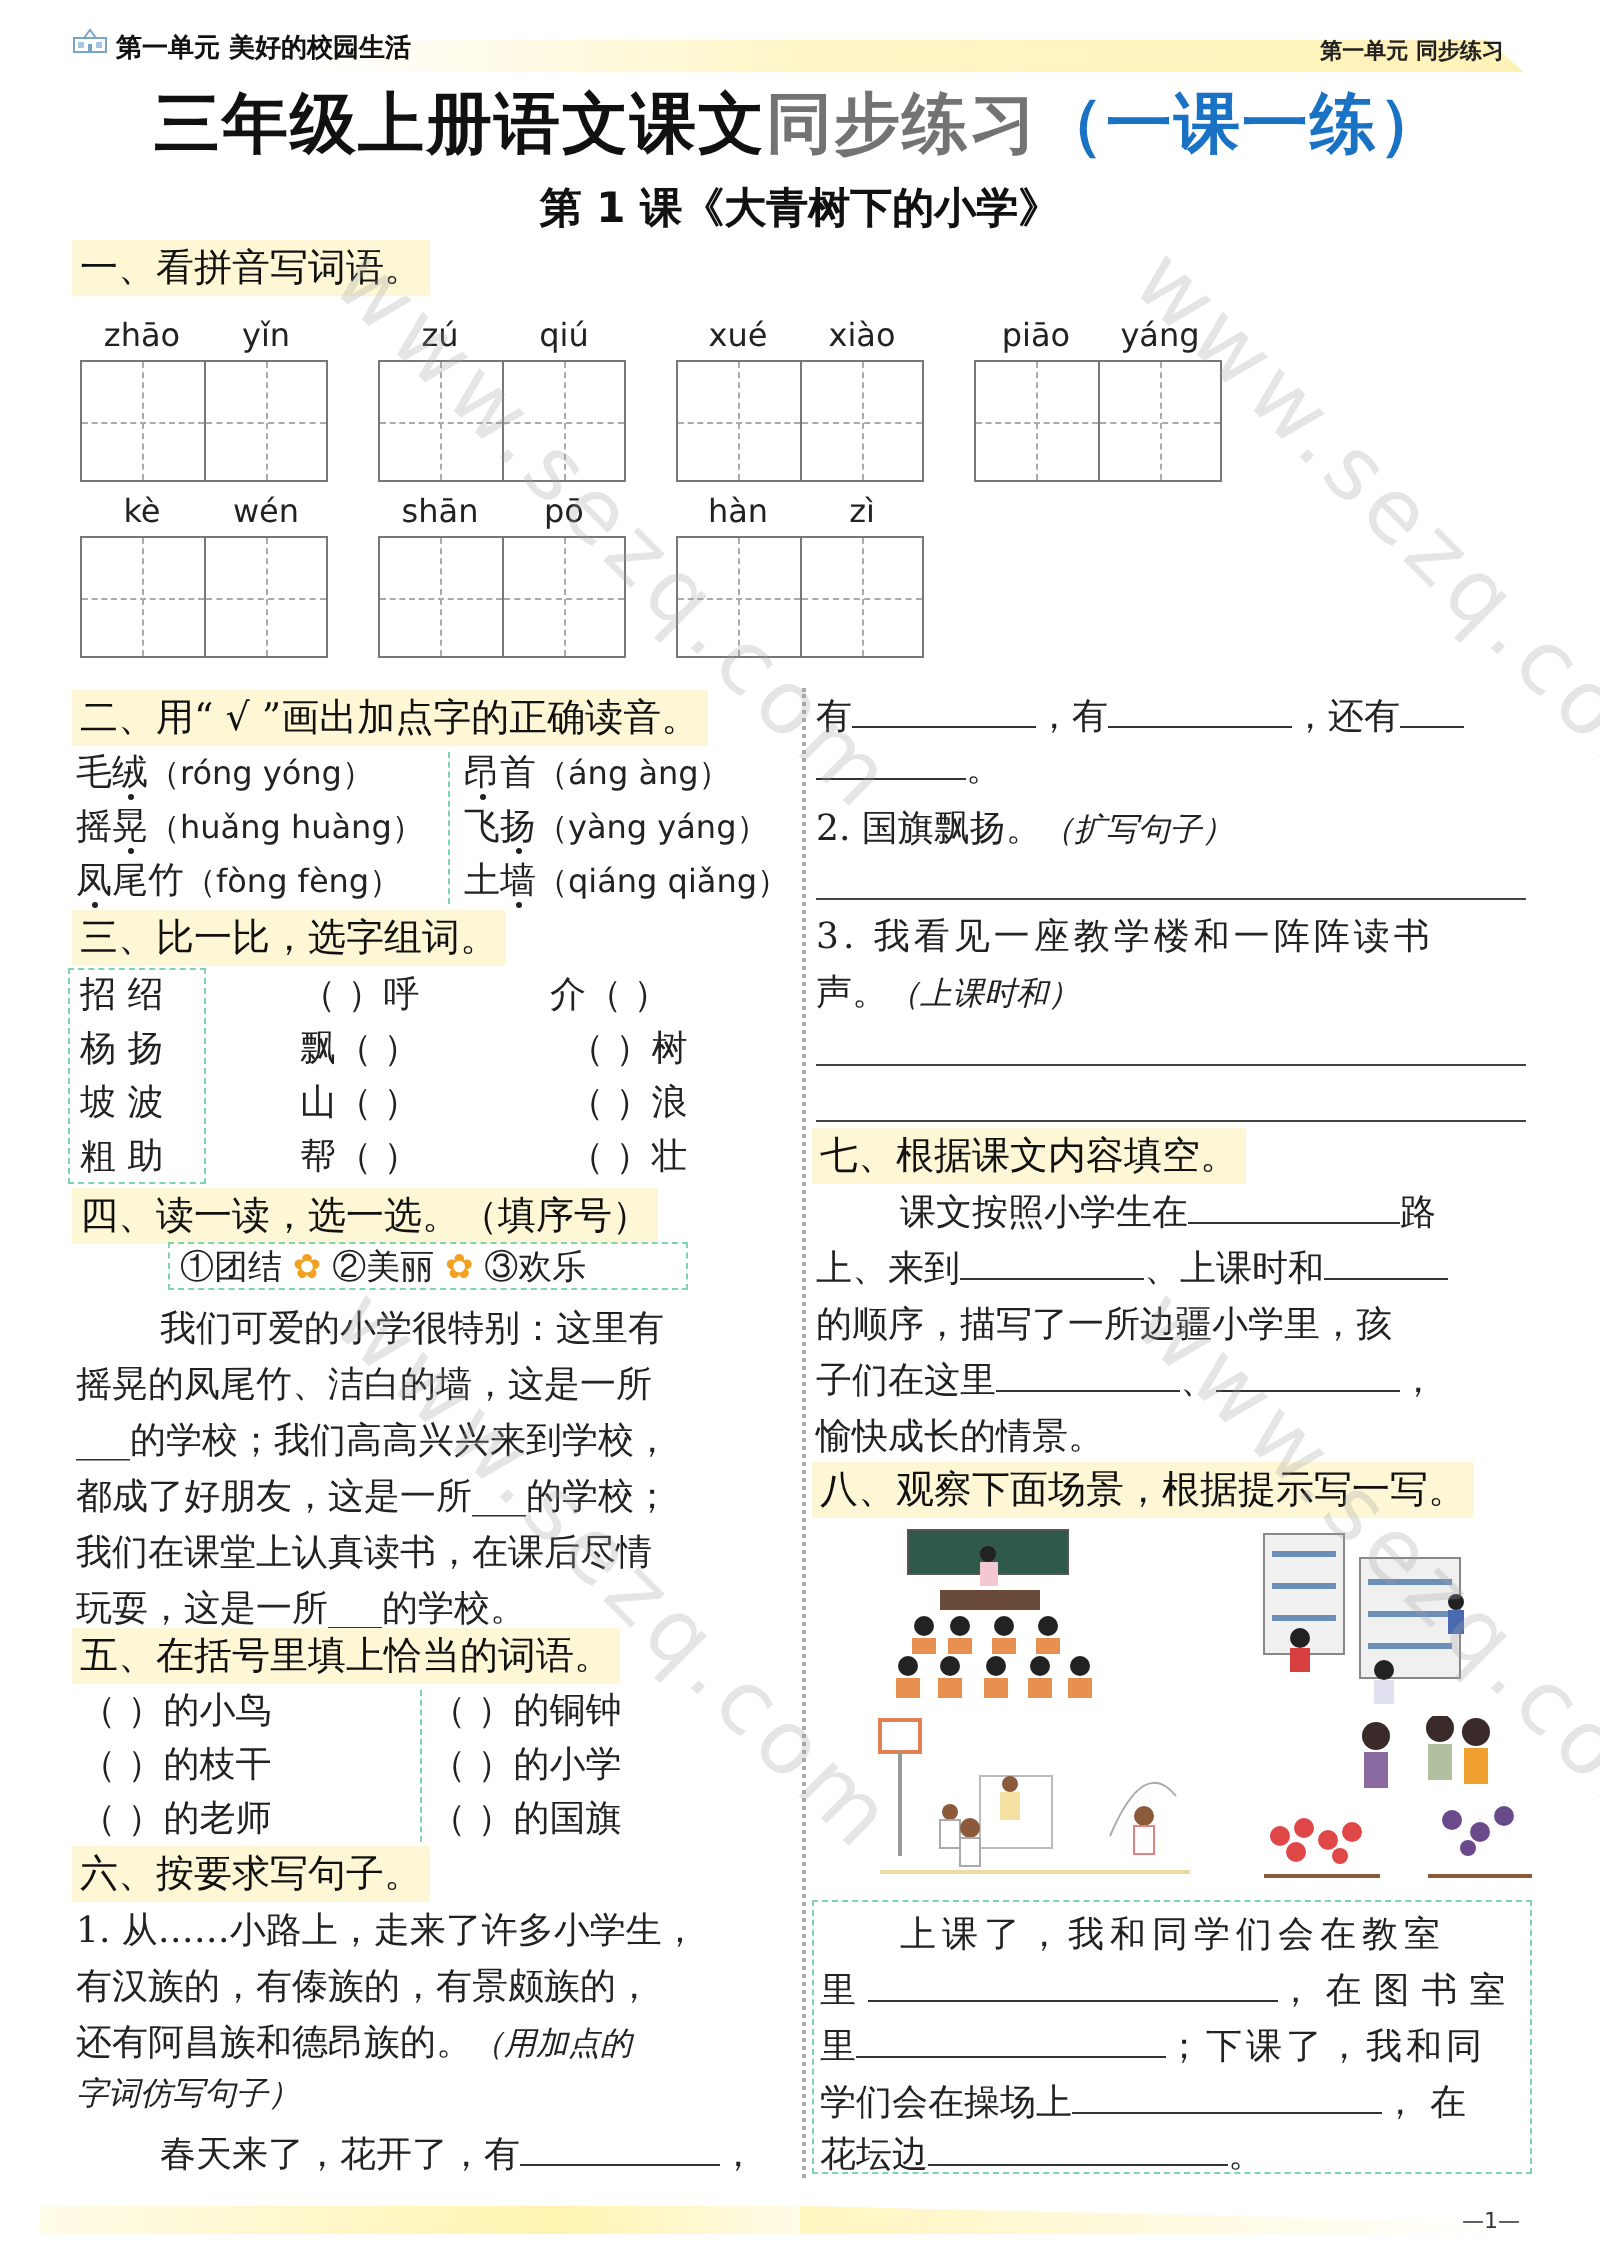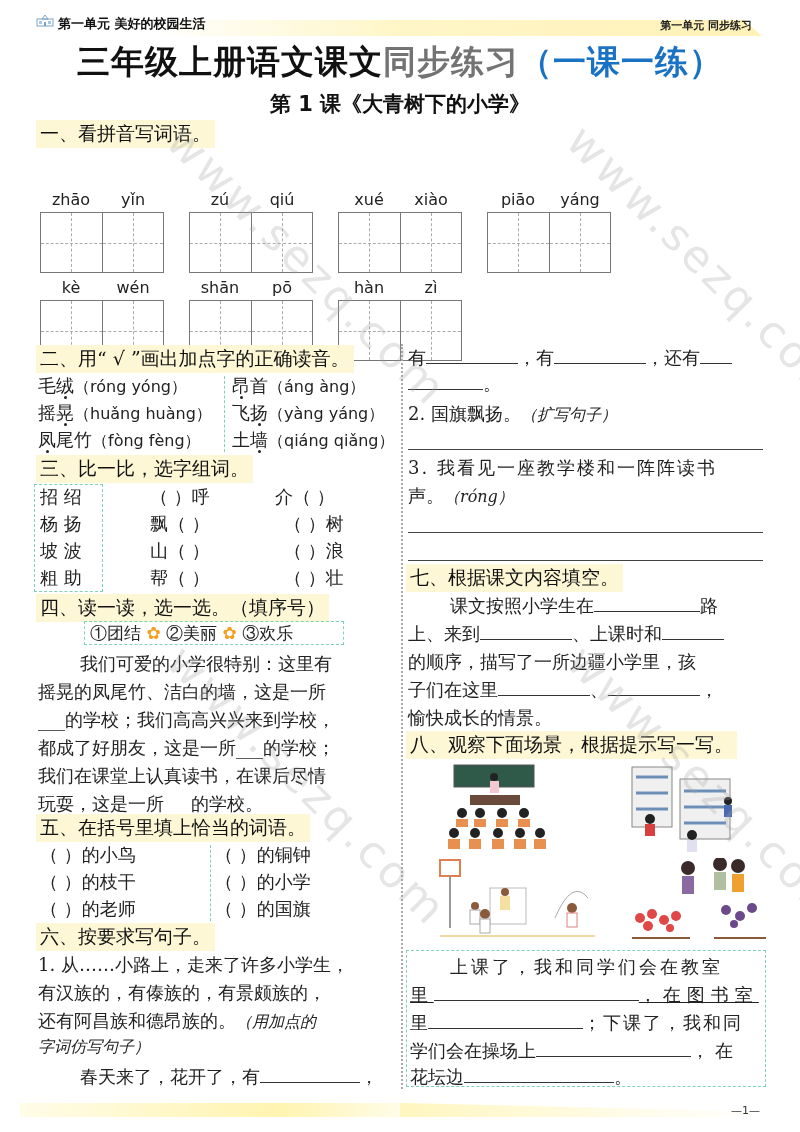--- a/index.html
+++ b/index.html
@@ -19,21 +19,21 @@
   .title { position: absolute; top: 40px; left: 0; width: 800px; text-align: center; font-family: "DejaVu Sans", sans-serif; font-weight: bold; font-size: 33px; letter-spacing: 1px; }
   .title .t-black { color: #111; }
   .title .t-red { color: #737373; }
   .title .t-blue { color: #1a72c4; }
   .subtitle { position: absolute; top: 90px; left: 0; width: 800px; text-align: center; font-family: "DejaVu Sans", sans-serif; font-weight: bold; font-size: 21px; color: #111; }
 
   .sec-head { position: absolute; font-family: "DejaVu Serif", serif; font-size: 19px; color: #111; padding: 1px 4px 1px 4px; background: #fdf7d6; white-space: nowrap; }
 
   
   .py-row { position: absolute; left: 40px; width: 720px; height: 90px; }
-  .py-pair { position: absolute; width: 124px; margin-top: 32px; }
+  .py-pair { position: absolute; width: 124px; }
   .py-labels { display: flex; height: 22px; }
   .py-labels span { flex: 1; text-align: center; font-family: "DejaVu Sans", sans-serif; font-size: 16px; color: #222; }
   .py-boxes { display: flex; border: 1px solid #777; height: 61px; }
   .py-box { flex: 1; position: relative; border-right: 1px solid #777; }
   .py-box:last-child { border-right: none; }
   .py-box::before { content: ""; position: absolute; left: 50%; top: 0; bottom: 0; border-left: 1px dashed #aaa; }
   .py-box::after { content: ""; position: absolute; top: 50%; left: 0; right: 0; border-top: 1px dashed #aaa; }
 
   .divider { position: absolute; left: 401px; top: 344px; height: 745px; border-left: 2px dotted #aaa; }
 
@@ -214,21 +214,21 @@
 <div class="line" style="left:38px;top:981px;">有汉族的，有傣族的，有景颇族的，</div>
 <div class="line" style="left:38px;top:1009px;"><span>还有阿昌族和德昂族的。</span><span class="hint">（用加点的</span></div>
 <div class="line hint" style="left:38px;top:1037px;">字词仿写句子）</div>
 <div class="line" style="left:80px;top:1065px;"><span>春天来了，花开了，有</span><span class="blank" style="width:100px;"></span>，</div>
 
 <div class="line" style="left:408px;top:346px;"><span>有</span><span class="blank" style="width:92px;"></span><span>，有</span><span class="blank" style="width:92px;"></span><span>，还有</span><span class="blank" style="width:32px;"></span></div>
 <div class="line" style="left:408px;top:372px;"><span class="blank" style="width:75px;"></span><span>。</span></div>
 <div class="line" style="left:408px;top:402px;"><span>2. 国旗飘扬。</span><span class="hint">（扩写句子）</span></div>
 <div class="fullline" style="left:408px;top:449px;width:355px;"></div>
 <div class="line" style="left:408px;top:456px;letter-spacing:2px;">3. 我看见一座教学楼和一阵阵读书</div>
-<div class="line" style="left:408px;top:484px;"><span>声。</span><span class="hint">（róng）</span></div>
+<div class="line" style="left:408px;top:484px;"><span>声。</span><span class="hint">（上课时和）</span></div>
 <div class="fullline" style="left:408px;top:532px;width:355px;"></div>
 <div class="fullline" style="left:408px;top:560px;width:355px;"></div>
 
 <div class="sec-head" style="left:406px;top:564px;">七、根据课文内容填空。</div>
 <div class="line" style="left:450px;top:594px;"><span>课文按照小学生在</span><span class="blank" style="width:106px;"></span><span>路</span></div>
 <div class="line" style="left:408px;top:622px;"><span>上、来到</span><span class="blank" style="width:92px;"></span><span>、上课时和</span><span class="blank" style="width:62px;"></span></div>
 <div class="line" style="left:408px;top:650px;">的顺序，描写了一所边疆小学里，孩</div>
 <div class="line" style="left:408px;top:678px;"><span>子们在这里</span><span class="blank" style="width:92px;"></span><span>、</span><span class="blank" style="width:92px;"></span><span>，</span></div>
 <div class="line" style="left:408px;top:706px;">愉快成长的情景。</div>
 
@@ -325,20 +325,20 @@
       </g>
     <g stroke="#8a5a3a" stroke-width="2">
         <line x1="2" y1="80" x2="60" y2="80"></line>
         <line x1="84" y1="80" x2="136" y2="80"></line>
       </g>
   </svg>
 </div>
 
 <div class="gbox" style="left:406px;top:950px;width:360px;height:137px;"></div>
 <div class="line" style="left:450px;top:955px;letter-spacing:3px;">上课了，我和同学们会在教室</div>
-<div class="line" style="left:410px;top:983px;text-decoration:underline;"><span>里</span> <span class="blank" style="width:205px;"></span><span style="letter-spacing:6px;">，在图书室</span></div>
+<div class="line" style="left:410px;top:983px;"><span>里</span> <span class="blank" style="width:205px;"></span><span style="letter-spacing:6px;">，在图书室</span></div>
 <div class="line" style="left:410px;top:1011px;"><span>里</span><span class="blank" style="width:155px;"></span><span style="letter-spacing:2px;">；下课了，我和同</span></div>
 <div class="line" style="left:410px;top:1039px;"><span>学们会在操场上</span><span class="blank" style="width:155px;"></span><span style="letter-spacing:6px;">，在</span></div>
 <div class="line" style="left:410px;top:1065px;"><span>花坛边</span><span class="blank" style="width:150px;"></span><span>。</span></div>
 
 <div class="footer-band"></div>
 <div class="footer-band2"></div>
 <div class="page-num">—1—</div>
 
 </body></html>

